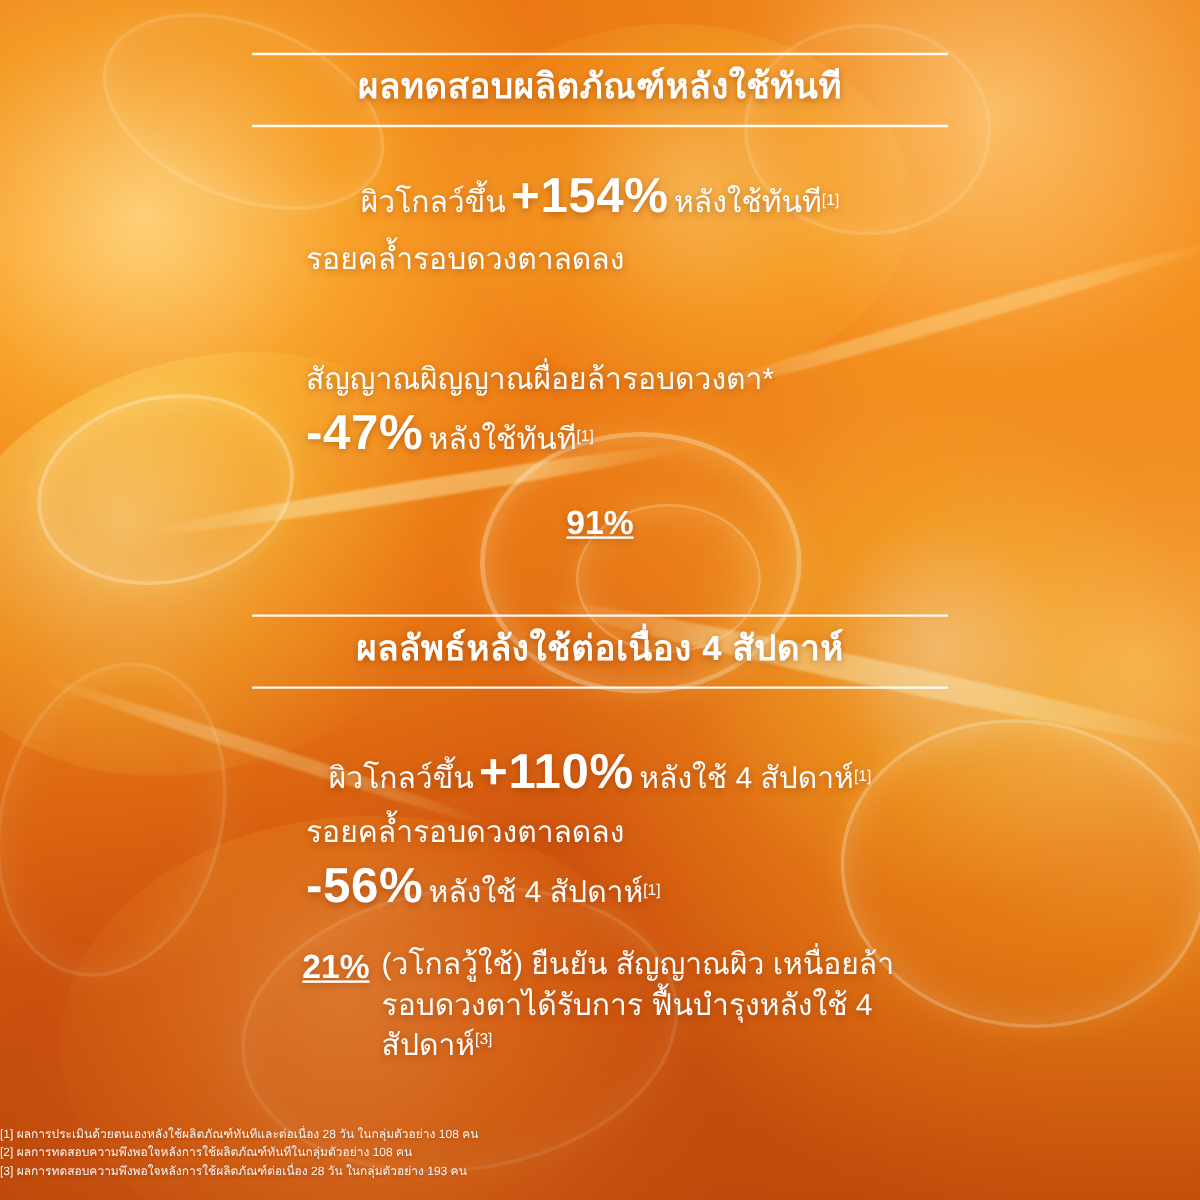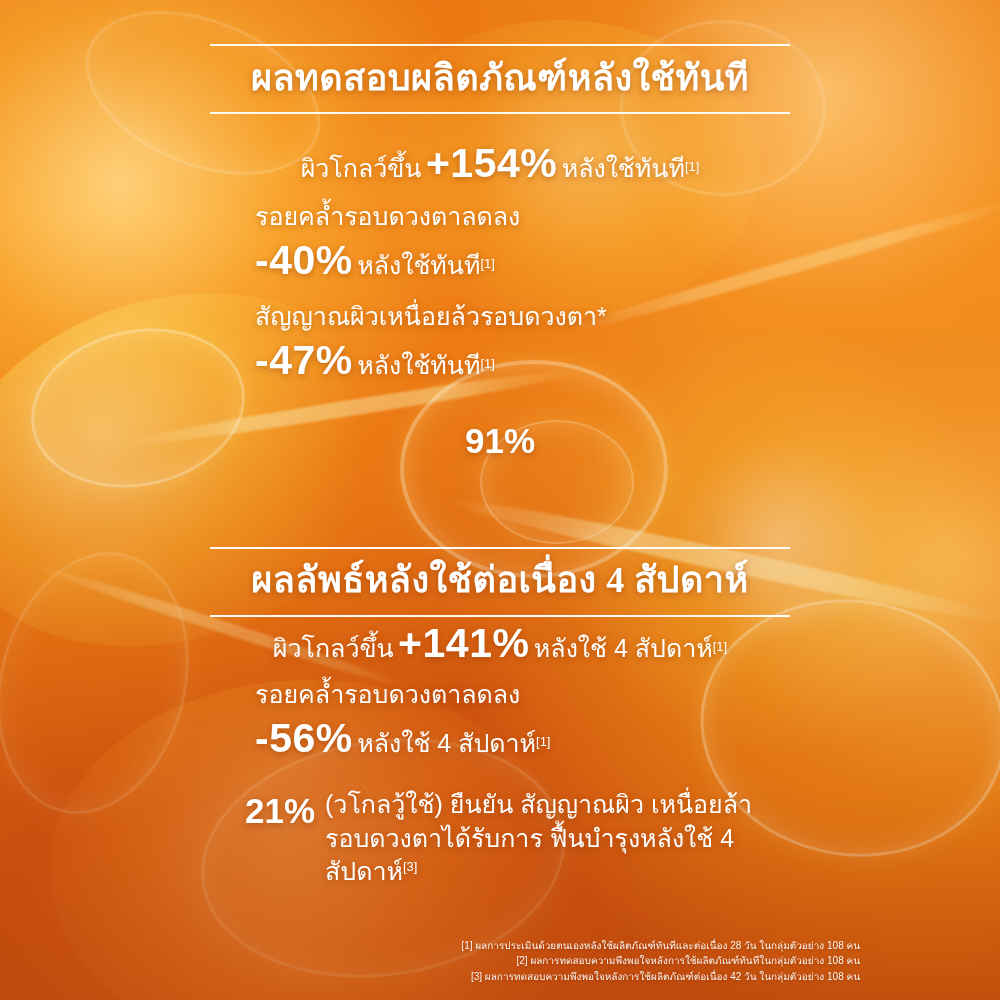--- a/index.html
+++ b/index.html
@@ -104,27 +104,27 @@
 
   .banner {
     position: absolute;
     left: 50%;
     transform: translateX(-50%);
     width: 580px;
     border-top: 2px solid rgba(255,255,255,.95);
     border-bottom: 2px solid rgba(255,255,255,.95);
     padding: 12px 0 14px;
     text-align: center;
-    font-size: 36px;
+    font-size: 29px;
     font-weight: bold;
     letter-spacing: .5px;
     line-height: 1.1;
   }
   #banner-1 { top: 44px; }
-  #banner-2 { top: 547px; font-family: Liberation Serif, serif; }
+  #banner-2 { top: 512px; }
 
   .claim {
     position: absolute;
     left: 0;
     width: 1000px;
     text-align: center;
     line-height: 1.32;
   }
   .claim .line {
     display: block;
@@ -148,38 +148,39 @@
   
   .pct-block {
     position: absolute;
     width: 1000px;
     display: flex;
     justify-content: center;
     align-items: flex-start;
     gap: 10px;
   }
   .pct-block .big {
-    font-size: 35px;
+    font-size: 28px;
     font-weight: bold;
     line-height: 1.3;
     white-space: nowrap;
+    text-decoration: underline;
   }
   .pct-block .body {
     font-size: 25px;
     line-height: 1.34;
     text-align: left;
     max-width: 430px;
   }
 
   .footnotes {
     position: absolute;
     left: 0;
     width: 860px;
     bottom: 16px;
-    text-align: right;
+    text-align: left;
     font-size: 10px;
     line-height: 1.55;
     color: #fff;
     text-shadow: 0 1px 3px rgba(120,45,5,.5);
     opacity: .95;
   }
   .footnotes div { white-space: nowrap; }
 </style>
 </head>
 <body>
@@ -212,44 +213,40 @@
     <div class="claim" style="top: 136px;">
       <span class="line">
         <span class="txt">ผิวโกลว์ขึ้น</span>
         <span class="num">+154%</span>
         <span class="txt">หลังใช้ทันที</span><span class="sup">[1]</span>
       </span>
     </div>
 
     <div class="claim" style="top: 200px; text-align:left; padding-left:255px; width:745px;">
       <span class="line txt">รอยคล้ำรอบดวงตาลดลง</span>
-      <span class="line">
-        <span class="num">-40%</span>
-        <span class="txt">หลังใช้ทันที</span><span class="sup">[1]</span>
-      </span>
     </div>
 
     <div class="claim" style="top: 300px; text-align:left; padding-left:255px; width:745px;">
-      <span class="line txt">สัญญาณผิวเหนื่อยล้วรอบดวงตา*</span>
+      <span class="line txt">สัญญาณผิญญาณผื่อยล้ารอบดวงตา*</span>
       <span class="line">
         <span class="num">-47%</span>
         <span class="txt">หลังใช้ทันที</span><span class="sup">[1]</span>
       </span>
     </div>
 
     <div class="pct-block" style="top: 418px;">
       <div class="big">91%</div>
     </div>
 
     <div class="banner" id="banner-2">ผลลัพธ์หลังใช้ต่อเนื่อง 4 สัปดาห์</div>
 
     <div class="claim" style="top: 616px;">
       <span class="line">
         <span class="txt">ผิวโกลว์ขึ้น</span>
-        <span class="num">+141%</span>
+        <span class="num">+110%</span>
         <span class="txt">หลังใช้ 4 สัปดาห์</span><span class="sup">[1]</span>
       </span>
     </div>
 
     <div class="claim" style="top: 678px; text-align:left; padding-left:255px; width:745px;">
       <span class="line txt">รอยคล้ำรอบดวงตาลดลง</span>
       <span class="line">
         <span class="num">-56%</span>
         <span class="txt">หลังใช้ 4 สัปดาห์</span><span class="sup">[1]</span>
       </span>
@@ -262,17 +259,17 @@
         <span class="line">เหนื่อยล้ารอบดวงตาได้รับการ</span>
         <span class="line">
           <span>ฟื้นบำรุงหลังใช้ 4 สัปดาห์</span><span class="sup">[3]</span>
         </span>
       </div>
     </div>
 
     <div class="footnotes">
       <div>[1] ผลการประเมินด้วยตนเองหลังใช้ผลิตภัณฑ์ทันทีและต่อเนื่อง 28 วัน ในกลุ่มตัวอย่าง 108 คน</div>
       <div>[2] ผลการทดสอบความพึงพอใจหลังการใช้ผลิตภัณฑ์ทันทีในกลุ่มตัวอย่าง 108 คน</div>
-      <div>[3] ผลการทดสอบความพึงพอใจหลังการใช้ผลิตภัณฑ์ต่อเนื่อง 42 วัน ในกลุ่มตัวอย่าง 108 คน</div>
+      <div>[3] ผลการทดสอบความพึงพอใจหลังการใช้ผลิตภัณฑ์ต่อเนื่อง 28 วัน ในกลุ่มตัวอย่าง 193 คน</div>
     </div>
 
   </div>
 </div>
 
 </body></html>

